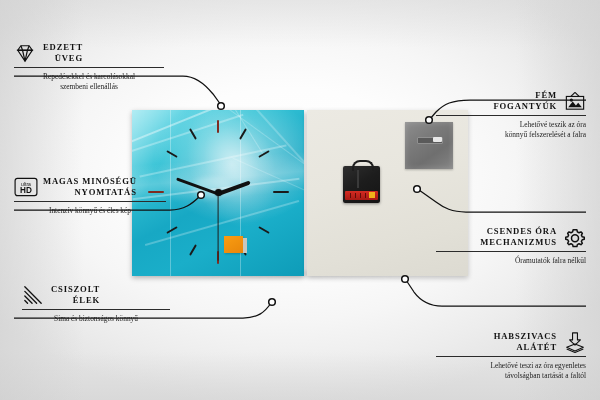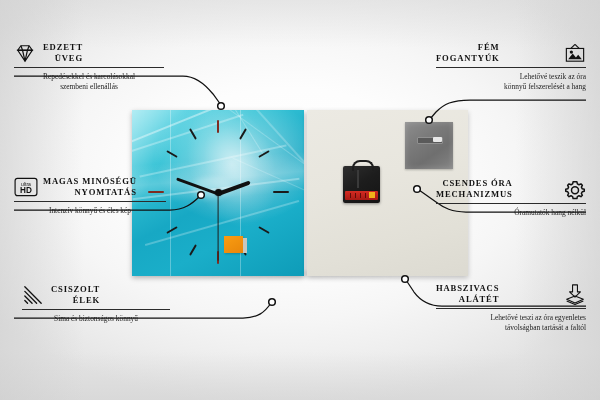--- a/index.html
+++ b/index.html
@@ -97,21 +97,21 @@
   
   .callout{position:absolute;}
   .cal-head{display:flex;align-items:center;gap:7px;}
   .cal-title{font-size:8.6px;letter-spacing:.85px;color:#111;line-height:11px;text-transform:uppercase;font-weight:700;white-space:nowrap;}
   .cal-rule{height:1px;background:#2b2b2b;margin:3px 0 4px;}
   .cal-desc{font-size:7.4px;color:#1d1d1d;line-height:9.6px;white-space:pre-line;}
   .left .cal-head{justify-content:flex-start;}
   .left .cal-title{text-align:right;}
   .left .cal-desc{text-align:center;}
   .right{text-align:right;}
-  .right .cal-head{justify-content:space-between;}
+  .right .cal-head{justify-content:flex-end;margin-top:48px;}
   .right .cal-title{text-align:right;}
   .right .cal-desc{text-align:right;}
   .ico{width:22px;height:20px;flex:0 0 22px;display:block;}
   svg{display:block;overflow:visible;}
   #leaders{position:absolute;inset:0;pointer-events:none;}
 </style>
 </head>
 <body>
 
 <div id="bg"></div>
@@ -256,35 +256,35 @@
         <path d="M12 1.5 L16.5 6"></path>
           <path d="M12 1.5 L7.5 6"></path>
         <rect x="2.5" y="6" width="19" height="14"></rect>
         <path d="M4.5 18 L9.5 11.5 L13 16 L15.5 13 L19.5 18 Z" fill="#111" stroke="none"></path>
         <circle cx="8" cy="10" r="1.8" fill="#111" stroke="none"></circle>
       </svg>
     </span>
   </div>
   <div class="cal-rule"></div>
   <div class="cal-desc">Lehetővé teszik az óra
-könnyű felszerelését a hang</div>
+könnyű felszerelését a falra</div>
 </div>
 
 <div class="callout right" style="left:436px;top:178px;width:150px;">
   <div class="cal-head">
     <span class="cal-title"><span>CSENDES ÓRA</span><br><span>MECHANIZMUS</span></span>
     <span class="ico">
       <svg viewBox="0 0 24 24" width="22" height="21" fill="none" stroke="#111" stroke-width="1.7" stroke-linejoin="round">
         <path d="M12 3.2 L14.2 3.2 L14.7 5.6 L16.6 6.6 L18.8 5.6 L20.4 7.2 L19.3 9.3 L20.3 11.2 L22.6 11.8 L22.6 14 L20.3 14.6 L19.3 16.5 L20.4 18.6 L18.8 20.2 L16.6 19.1 L14.7 20.1 L14.2 22.4 L12 22.4 L9.8 22.4 L9.3 20.1 L7.4 19.1 L5.2 20.2 L3.6 18.6 L4.7 16.5 L3.7 14.6 L1.4 14 L1.4 11.8 L3.7 11.2 L4.7 9.3 L3.6 7.2 L5.2 5.6 L7.4 6.6 L9.3 5.6 L9.8 3.2 Z"></path>
         <circle cx="12" cy="12.9" r="4"></circle>
       </svg>
     </span>
   </div>
   <div class="cal-rule"></div>
-  <div class="cal-desc">Óramutatók hang nélkül</div>
+  <div class="cal-desc">Óramutatók falra nélkül</div>
 </div>
 
 <div class="callout right" style="left:436px;top:283px;width:150px;">
   <div class="cal-head">
     <span class="cal-title"><span>HABSZIVACS</span><br><span>ALÁTÉT</span></span>
     <span class="ico">
       <svg viewBox="0 0 24 24" width="22" height="21" fill="none" stroke="#111" stroke-width="1.25" stroke-linejoin="round">
         <path d="M9.2 1 H14.8 V9 H18.2 L12 15 L5.8 9 H9.2 Z"></path>
         <path d="M12 13.6 L21.5 17.4 L12 21.6 L2.5 17.4 Z"></path>
         <path d="M2.5 19.3 L12 23.4 L21.5 19.3"></path>

